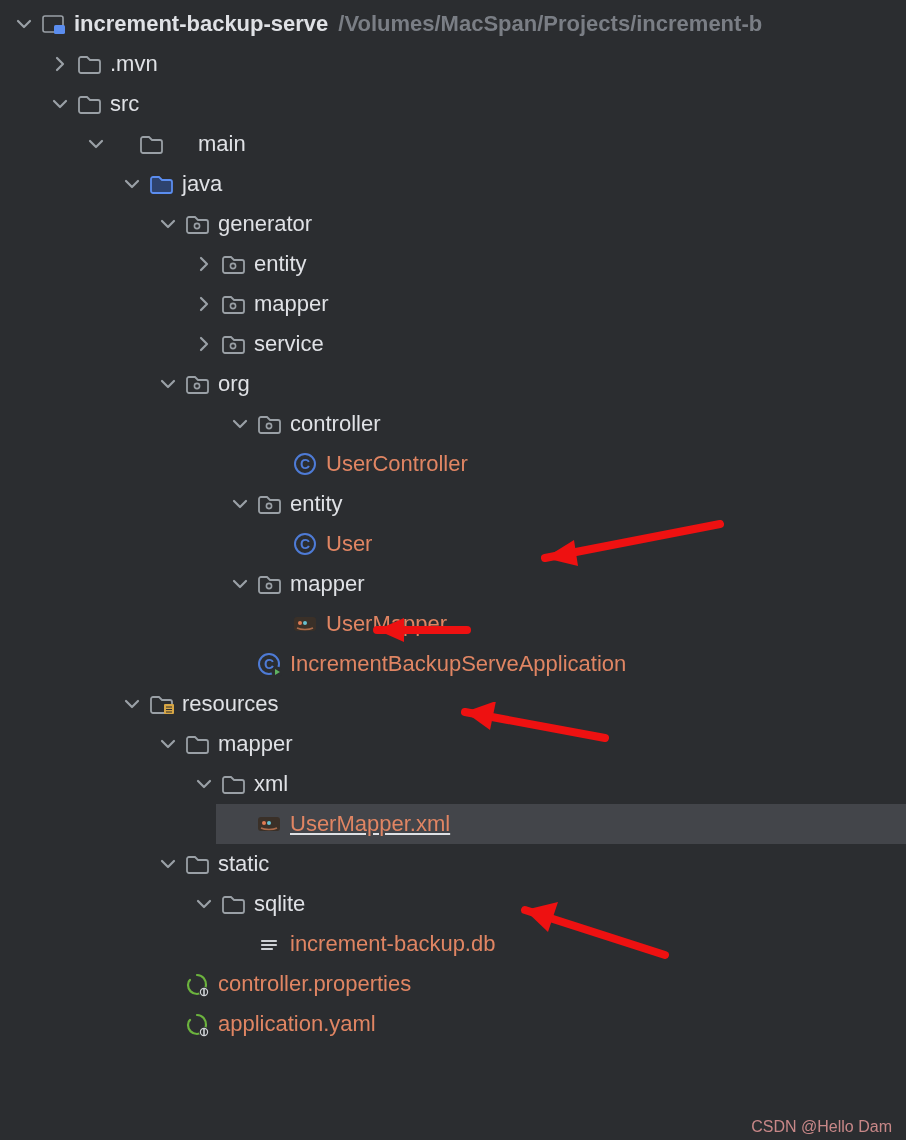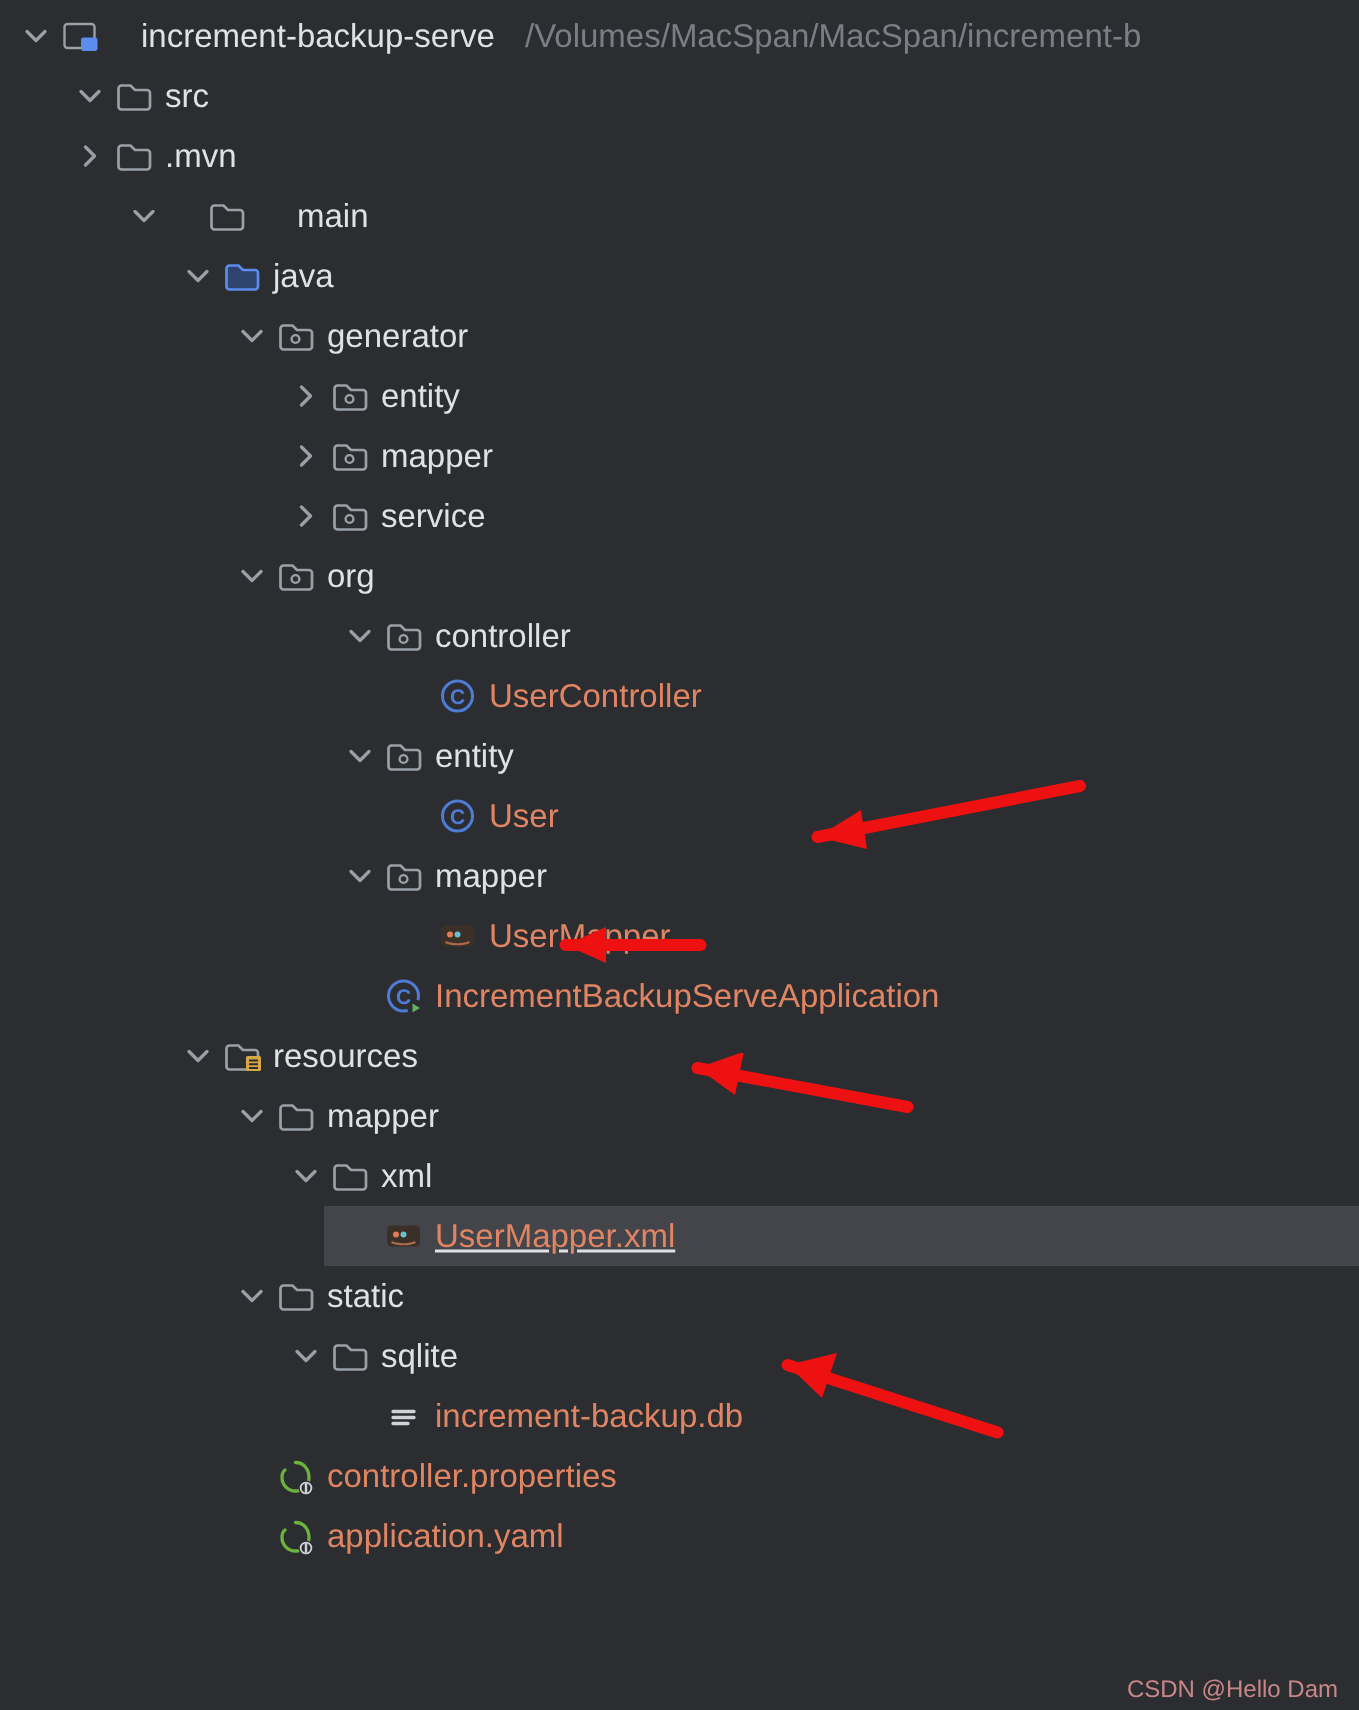--- a/index.html
+++ b/index.html
@@ -32,21 +32,21 @@
   .icon {
     width: 26px; height: 26px;
     margin-right: 8px; margin-left: 6px;
     display: inline-flex; align-items: center; justify-content: center;
     flex-shrink: 0;
   }
   .lbl { color: #dfe1e5; }
   .lbl.ochre { color: #b89862; }
   .lbl.vcs   { color: #e08563; }
   .lbl.path  { color: #7a7e85; font-weight: 400; margin-left: 10px; }
-  .row.root .lbl { font-weight: 400; margin-left: 20px; }
+  .row.root .lbl { font-weight: 700; }
 
   
   .ind0 { margin-left: 0px; }
   .ind1 { margin-left: 36px; }
   .ind2 { margin-left: 72px; gap: 26px; }
   .ind3 { margin-left: 108px; }
   .ind4 { margin-left: 144px; }
   .ind5 { margin-left: 180px; }
   .ind6 { margin-left: 216px; }
   .ind7 { margin-left: 252px; }
@@ -135,50 +135,50 @@
         <svg width="20" height="20" viewBox="0 0 20 20">
           <use href="#i-chev-down"></use>
         </svg>
       </span>
     <span class="icon">
         <svg width="26" height="26" viewBox="0 0 26 26">
           <use href="#i-module"></use>
         </svg>
       </span>
     <span class="lbl">increment-backup-serve</span>
-    <span class="lbl path">/Volumes/MacSpan/MacSpan/increment-b</span>
+    <span class="lbl path">/Volumes/MacSpan/Projects/increment-b</span>
   </div>
 
 
   <div class="row ind1">
     <span class="chev">
         <svg width="20" height="20" viewBox="0 0 20 20">
+          <use href="#i-chev-right"></use>
+        </svg>
+      </span>
+    <span class="icon">
+        <svg width="26" height="26" viewBox="0 0 26 26">
+          <use href="#i-folder"></use>
+        </svg>
+      </span>
+    <span class="lbl">.mvn</span>
+  </div>
+
+  <div class="row ind1">
+    <span class="chev">
+        <svg width="20" height="20" viewBox="0 0 20 20">
           <use href="#i-chev-down"></use>
         </svg>
       </span>
     <span class="icon">
         <svg width="26" height="26" viewBox="0 0 26 26">
           <use href="#i-folder"></use>
         </svg>
       </span>
     <span class="lbl">src</span>
-  </div>
-
-  <div class="row ind1">
-    <span class="chev">
-        <svg width="20" height="20" viewBox="0 0 20 20">
-          <use href="#i-chev-right"></use>
-        </svg>
-      </span>
-    <span class="icon">
-        <svg width="26" height="26" viewBox="0 0 26 26">
-          <use href="#i-folder"></use>
-        </svg>
-      </span>
-    <span class="lbl">.mvn</span>
   </div>
 
   <div class="row ind2">
     <span class="chev">
         <svg width="20" height="20" viewBox="0 0 20 20">
           <use href="#i-chev-down"></use>
         </svg>
       </span>
     <span class="icon">
         <svg width="26" height="26" viewBox="0 0 26 26">

